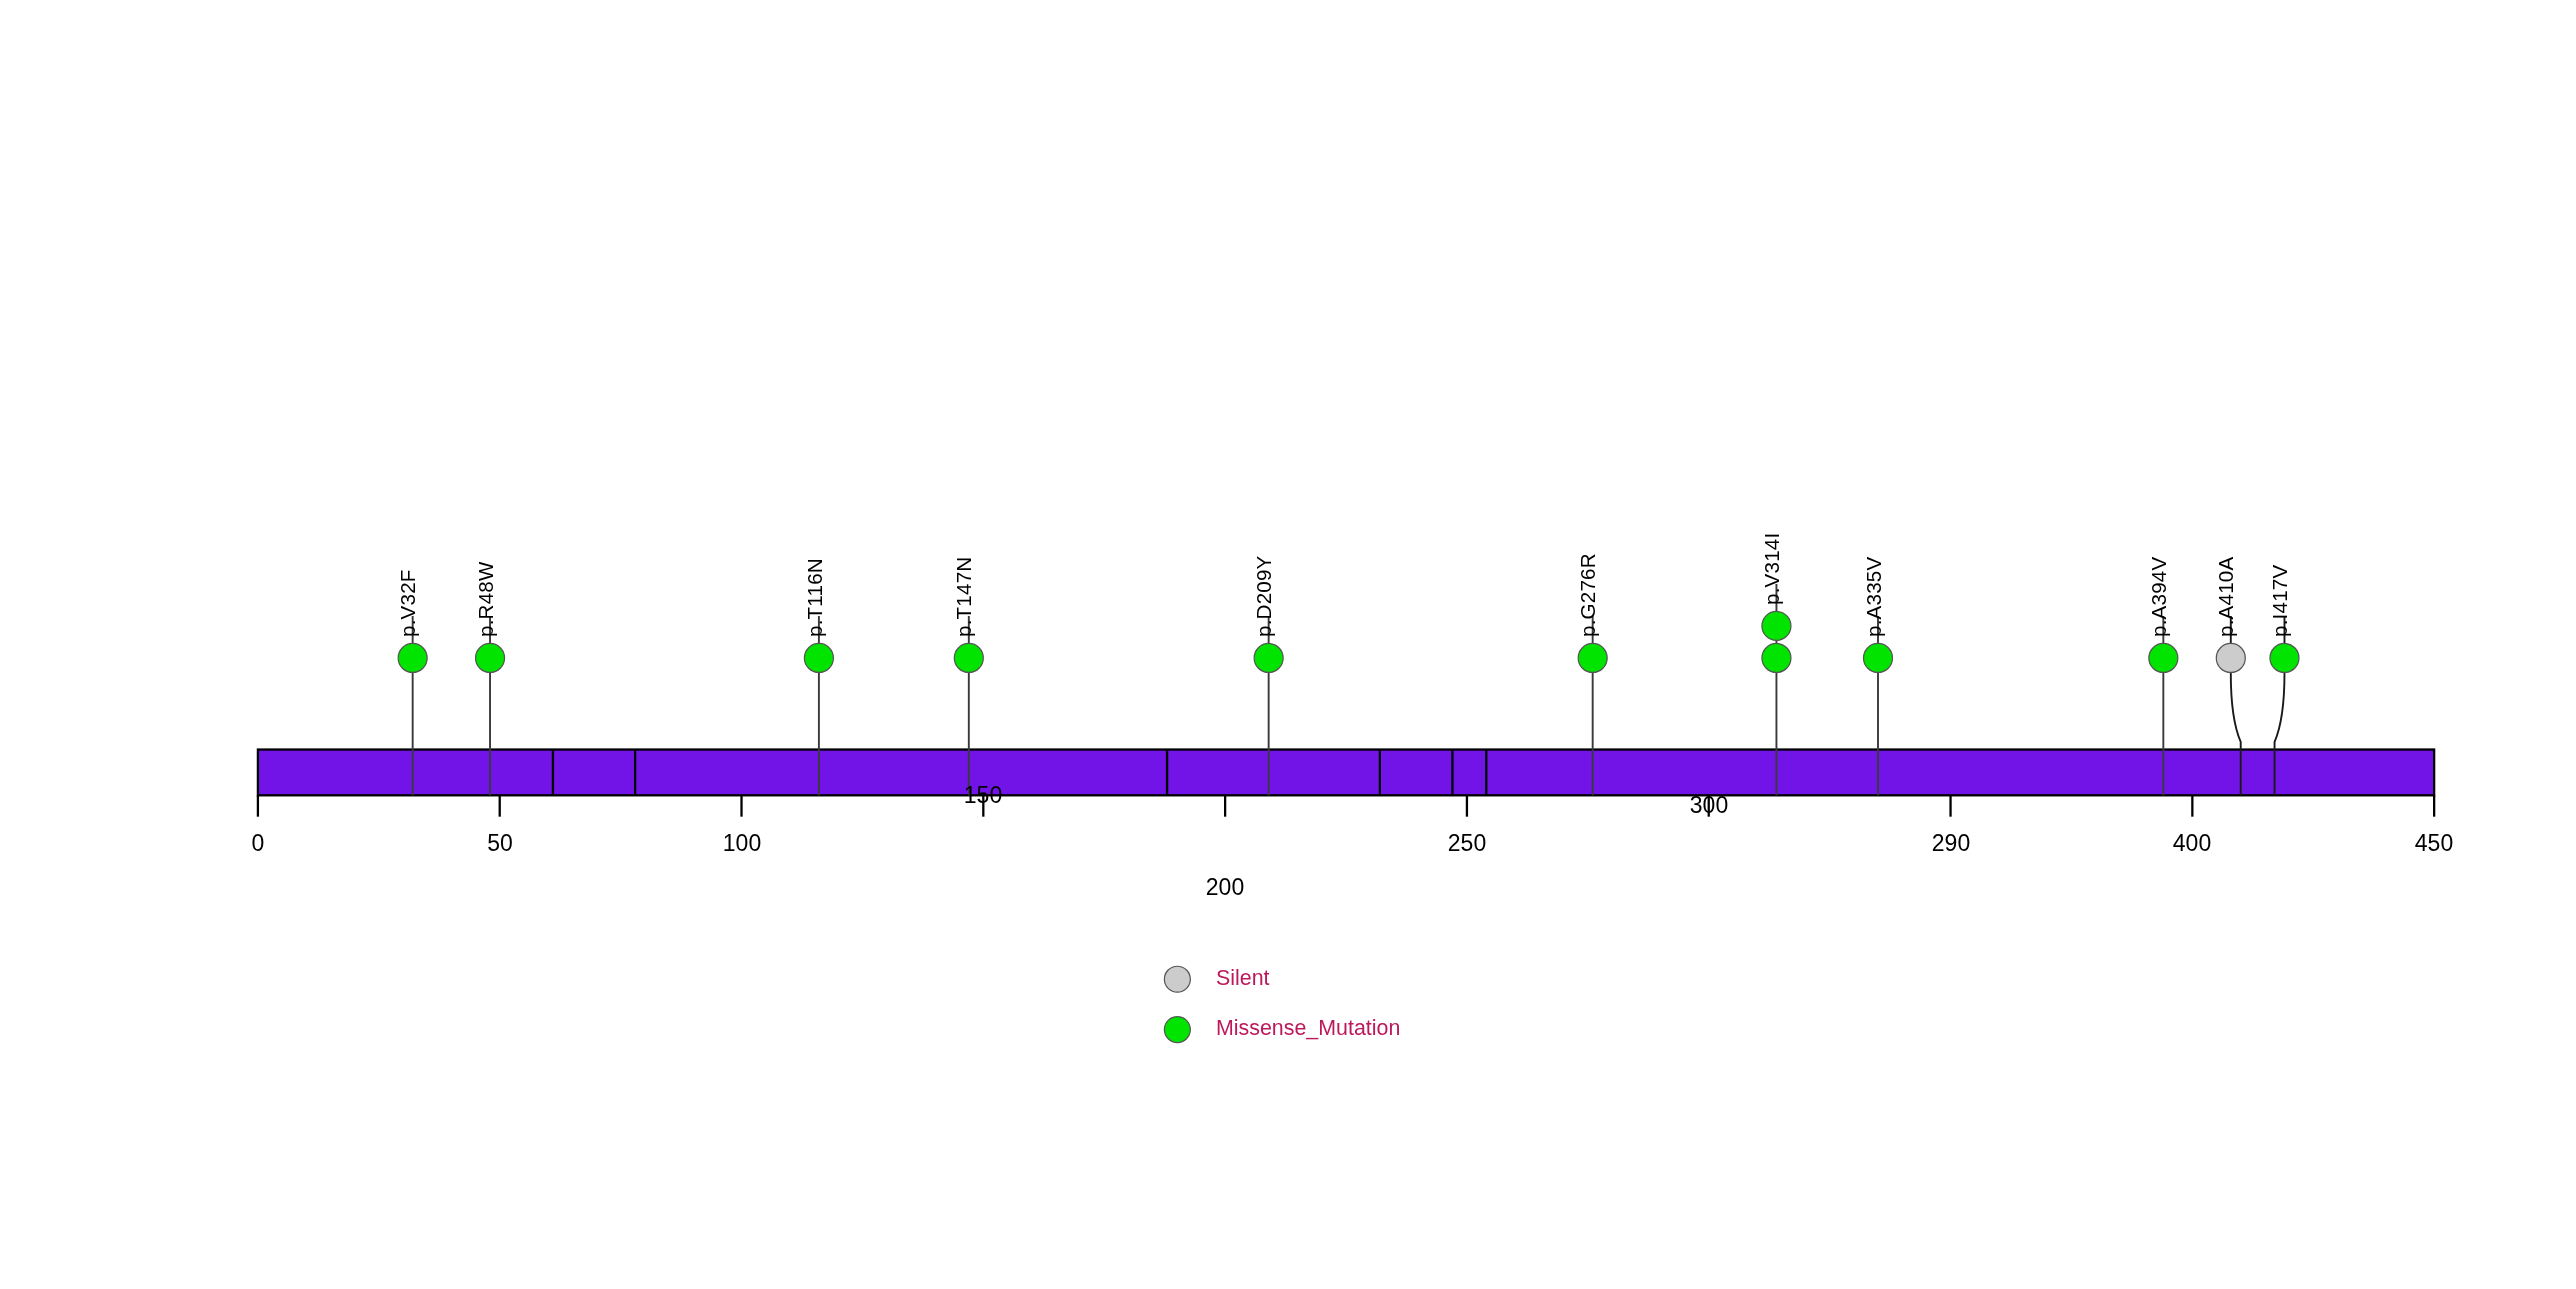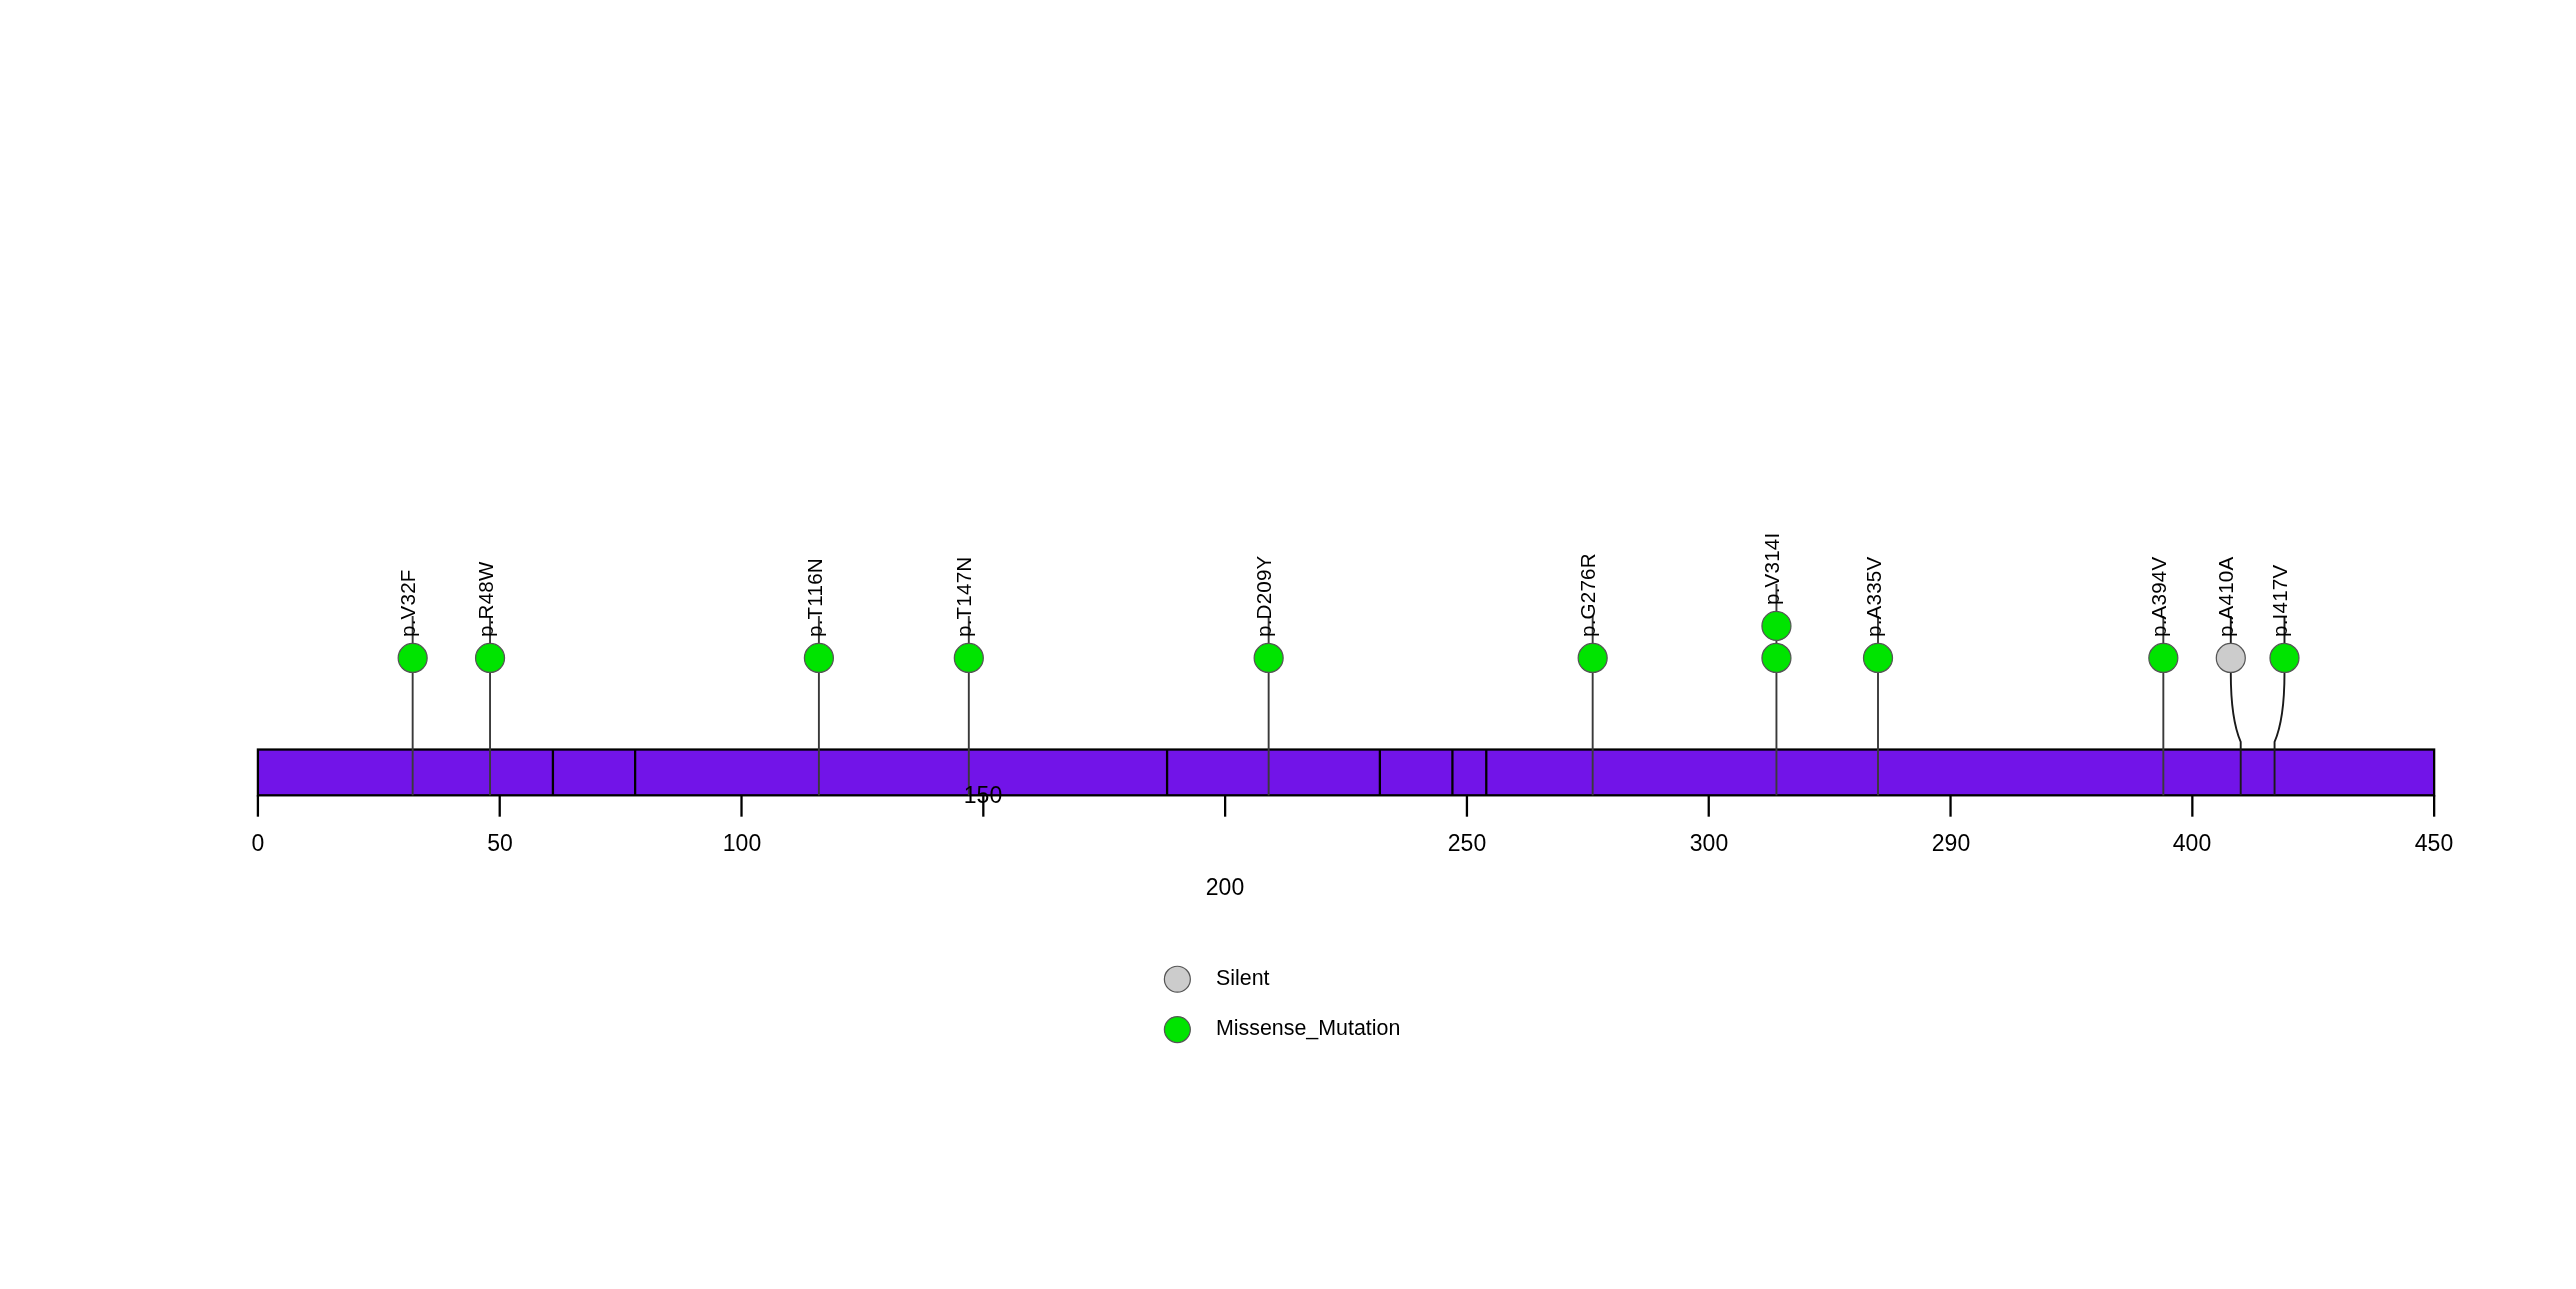--- a/index.html
+++ b/index.html
@@ -36,21 +36,21 @@
     font-size: 23px;
     color: #000000;
     text-align: center;
     white-space: nowrap;
     transform: translateX(-50%);
   }
   .legend-label {
     position: absolute;
     font-family: "Liberation Sans", sans-serif;
     font-size: 21.4px;
-    color: #000000;
+    color: #be185d;
     white-space: nowrap;
   }
   svg {
     position: absolute;
     left: 0; top: 0;
     display: block;
   }
 </style>
 </head>
 <body>
@@ -100,21 +100,21 @@
       <circle cx="1543" cy="1283" r="17" fill="#CCCCCC" stroke="#555555" stroke-width="1.6"></circle>
       <circle cx="1543" cy="1349" r="17" fill="#00E400" stroke="#555555" stroke-width="1.6"></circle>
     </svg>
   <div id="overlay">
       <div class="axis-tick-label" style="left: 258px; top: 830px;">0</div>
       <div class="axis-tick-label" style="left: 500px; top: 830px; text-align: center;">50</div>
       <div class="axis-tick-label" style="left: 742px; top: 830px;">100</div>
       <div class="axis-tick-label" style="left: 983px; top: 782px;">150</div>
       <div class="axis-tick-label" style="left: 1225px; top: 830px; margin-top: 44px;">200</div>
       <div class="axis-tick-label" style="left: 1467px; top: 830px;">250</div>
-      <div class="axis-tick-label" style="left: 1709px; top: 830px;">300</div>
+      <div class="axis-tick-label" style="left: 1709px; top: 792px;">300</div>
       <div class="axis-tick-label" style="left: 1951px; top: 830px;">290</div>
       <div class="axis-tick-label" style="left: 2192px; top: 830px;">400</div>
       <div class="axis-tick-label" style="left: 2434px; top: 830px;">450</div>
       <div class="lolli-label" style="left: 420px; top: 613px;">p.V32F</div>
       <div class="lolli-label" style="left: 498px; top: 613px;">p.R48W</div>
       <div class="lolli-label" style="left: 827px; top: 613px;">p.T116N</div>
       <div class="lolli-label" style="left: 976px; top: 613px;">p.T147N</div>
       <div class="lolli-label" style="left: 1276px; top: 613px;">p.D209Y</div>
       <div class="lolli-label" style="left: 1600px; top: 613px;">p.G276R</div>
       <div class="lolli-label" style="left: 1784px; top: 581px;">p.V314I</div>

